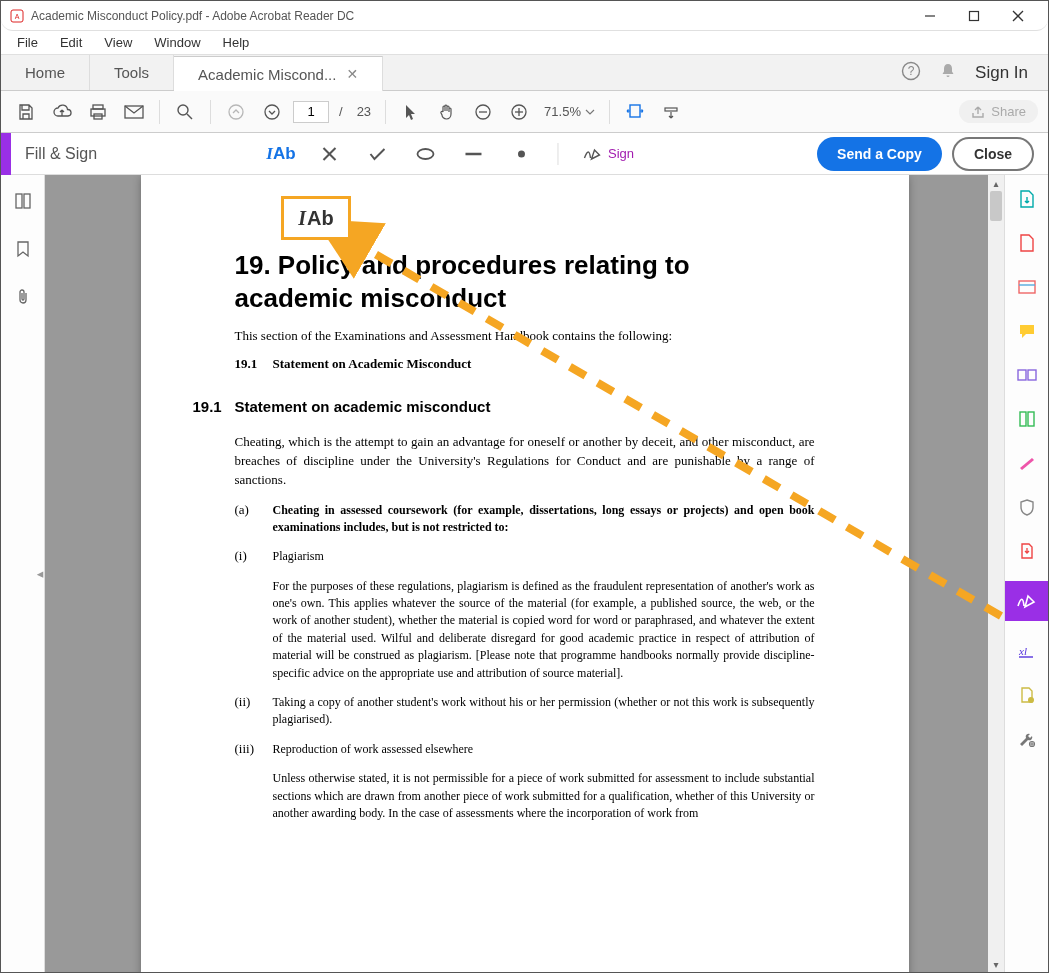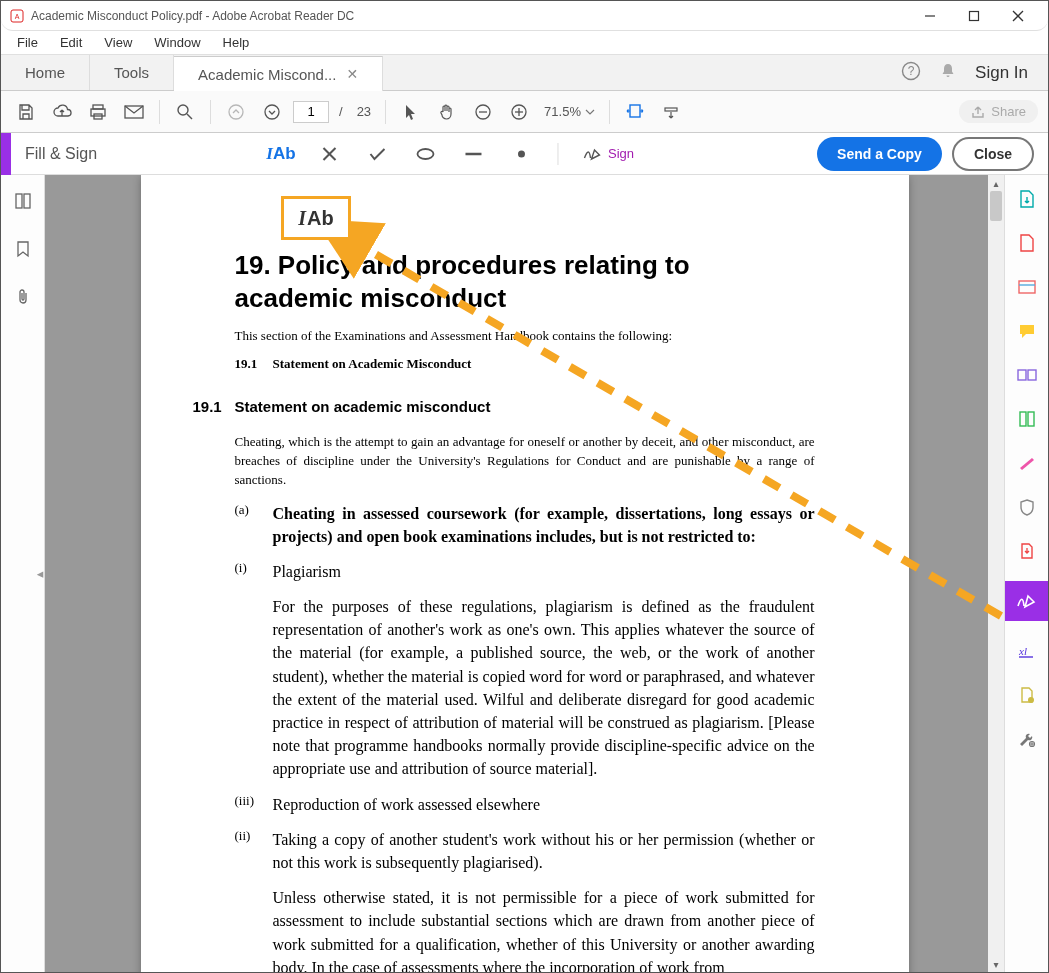--- a/index.html
+++ b/index.html
@@ -75,21 +75,21 @@
 .doc-intro { font-size: 13px; margin-bottom: 12px; }
 .toc-row { display: flex; margin-bottom: 10px; font-size: 13px; }
 .toc-num { width: 38px; font-weight: bold; }
 .toc-text { font-weight: bold; flex: 1; }
 .sec-head-row { display: flex; margin-top: 26px; margin-bottom: 18px; margin-left: -42px; }
 .sec-head-num { width: 42px; font-weight: bold; font-size: 15px; font-family: Arial, sans-serif; }
 .sec-head { font-size: 15px; font-weight: bold; font-family: Arial, sans-serif; }
 .body-p { font-size: 13px; text-align: justify; margin-bottom: 12px; line-height: 1.45; }
 .list-row { display: flex; margin-bottom: 12px; }
 .list-label { width: 38px; font-size: 13px; }
-.list-body { flex: 1; font-size: 16px; text-align: justify; line-height: 1.45; }
+.list-body { flex: 1; font-size: 12px; text-align: justify; line-height: 1.45; }
 </style>
 </head>
 <body>
 
 <div class="titlebar">
   <span class="pdf-icon">
     <svg width="14" height="14" viewBox="0 0 14 14">
         <rect x="1" y="1" width="12" height="12" rx="2" fill="#fff" stroke="#d22"></rect>
         <text x="7" y="10" font-size="7" text-anchor="middle" fill="#d22" font-family="Arial">A</text>
       </svg>
@@ -336,26 +336,26 @@
         </div>
       <div class="list-row">
           <span class="list-label">(i)</span>
           <span class="list-body">Plagiarism</span>
         </div>
       <div class="list-row">
           <span class="list-label"></span>
           <span class="list-body">For the purposes of these regulations, plagiarism is defined as the fraudulent representation of another's work as one's own. This applies whatever the source of the material (for example, a published source, the web, or the work of another student), whether the material is copied word for word or paraphrased, and whatever the extent of the material used. Wilful and deliberate disregard for good academic practice in respect of attribution of material will be construed as plagiarism. [Please note that programme handbooks normally provide discipline-specific advice on the appropriate use and attribution of source material].</span>
         </div>
       <div class="list-row">
+          <span class="list-label">(ii)</span>
+          <span class="list-body">Taking a copy of another student's work without his or her permission (whether or not this work is subsequently plagiarised).</span>
+        </div>
+      <div class="list-row">
           <span class="list-label">(iii)</span>
           <span class="list-body">Reproduction of work assessed elsewhere</span>
-        </div>
-      <div class="list-row">
-          <span class="list-label">(ii)</span>
-          <span class="list-body">Taking a copy of another student's work without his or her permission (whether or not this work is subsequently plagiarised).</span>
         </div>
       <div class="list-row">
           <span class="list-label"></span>
           <span class="list-body">Unless otherwise stated, it is not permissible for a piece of work submitted for assessment to include substantial sections which are drawn from another piece of work submitted for a qualification, whether of this University or another awarding body. In the case of assessments where the incorporation of work from</span>
         </div>
     </div>
 
     <div class="scrollbar">
       <div class="scroll-arrow" style="top:0">▴</div>
       <div class="scroll-thumb" style="top:16px;"></div>

